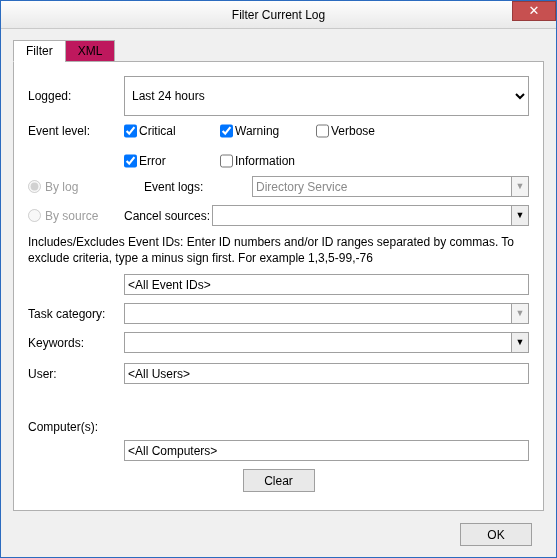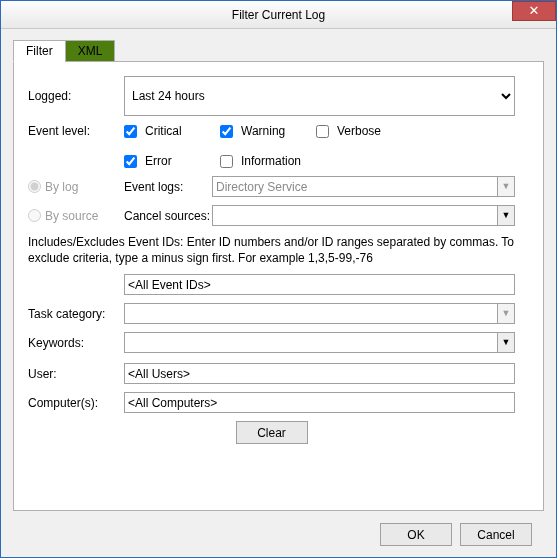--- a/index.html
+++ b/index.html
@@ -46,35 +46,35 @@
   .tabstrip {
     display: flex;
     align-items: flex-end;
     height: 22px;
     position: relative;
     z-index: 2;
   }
   .tab {
     padding: 3px 12px;
     border: 1px solid #b0b0b0;
-    background: #4d7c0f;
+    background: #be185d;
     margin-right: -1px;
     font-size: 12px;
     position: relative;
     top: 1px;
     cursor: default;
   }
   .tab.active {
     background: #fff;
     border-bottom: 1px solid #fff;
   }
   .tabpanel {
     border: 1px solid #b0b0b0;
     background: #fff;
-    padding: 14px 28px 14px 14px;
+    padding: 14px 14px 14px 14px;
     position: relative;
     z-index: 1;
     height: 450px;
   }
   .row {
     display: flex;
     align-items: center;
     margin-bottom: 8px;
   }
   .lbl {
@@ -92,23 +92,22 @@
   select { height: 40px; }
   .full { flex: 1; }
   .checks {
     display: flex;
     flex-wrap: wrap;
     gap: 6px 0;
     flex: 1;
   }
   .ck {
     display: flex;
-    align-items: center;
     width: 96px;
-    gap: 8px;
+    gap: 2px;
   }
   .ck.wide { width: 108px; }
   .ck input { margin: 0; }
   .combo {
     flex: 1;
     position: relative;
     display: flex;
   }
   .combo input {
     flex: 1;
@@ -214,21 +213,21 @@
             <input type="checkbox" checked="" style="">
             <span>Error</span>
           </label>
           <label class="ck wide">
             <input type="checkbox" style="">
             <span>Information</span>
           </label>
         </div>
       </div>
 
-      <div class="row" style="margin-top:6px;">
+      <div class="row" style="margin-top:6px;gap:20px;">
         <label class="radio">
           <input type="radio" name="src" checked="" disabled="" style="">
           <span>By log</span>
         </label>
         <div class="sublbl">Event logs:</div>
         <div class="combo disabled">
           <input type="text" disabled="" value="Directory Service" style="">
           <div class="arrow">▼</div>
         </div>
       </div>
@@ -268,28 +267,27 @@
         </div>
       </div>
 
       <div class="row" style="margin-top:10px;">
         <div class="lbl">User:</div>
         <input type="text" class="full" placeholder="&lt;All Users&gt;" value="&lt;All Users&gt;" style="color: rgb(0, 0, 0);">
       </div>
 
       <div class="row">
         <div class="lbl">Computer(s):</div>
-        <input type="text" class="full" placeholder="&lt;All Computers&gt;" value="&lt;All Computers&gt;" style="color: rgb(0, 0, 0);">
+        <input type="text" class="full" placeholder="&lt;All Computers&gt;" value="&lt;All Computers&gt;" style="color: rgb(0, 0, 0); margin-top: 48px;">
       </div>
 
       <div class="clear-row">
         <button class="btn">Clear</button>
       </div>
 
     </div>
 
     <div class="footer">
       <button class="btn">OK</button>
-      <button class="btn">Cancel</button>
     </div>
 
   </div>
 </div>
 
 </body></html>

